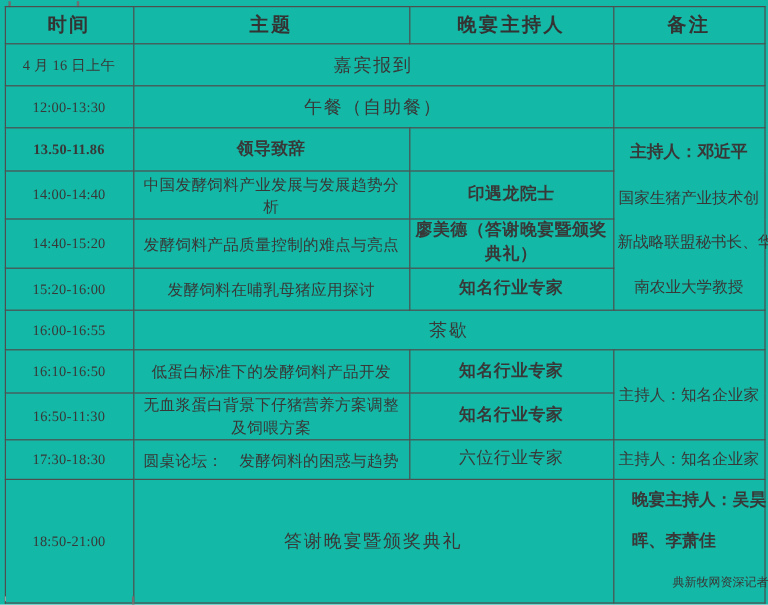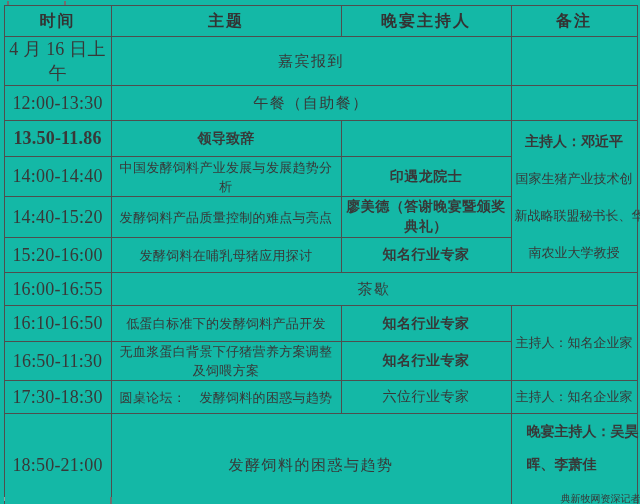--- a/index.html
+++ b/index.html
@@ -27,21 +27,21 @@
   }
   .c-time{width:107px}.c-topic{width:230px}.c-guest{width:170px}.c-note{width:126px}
 
   .rh-hdr{height:31px}
   .rh-r1{height:35px}.rh-r2{height:35px}.rh-r3{height:36px}
   .rh-r4{height:40px}.rh-r5{height:38px}.rh-r6{height:35px}
   .rh-r7{height:33px}.rh-r8{height:36px}.rh-r9{height:37px}
   .rh-r10{height:33px}.rh-r11{height:103px}
 
   th.hdr{font-size:16px;font-weight:bold;letter-spacing:2px;color:#333;}
-  .t-time{font-size:18px;letter-spacing:.2px;margin-left:44px;}
+  .t-time{font-size:12px;letter-spacing:.2px;margin-left:44px;}
   .t-event{font-size:15px;letter-spacing:1.5px;}
   .t-topic{font-size:13px;line-height:19px;letter-spacing:.3px;}
   .t-guest{font-size:14px;font-weight:bold;line-height:20px;padding:0 2px;letter-spacing:.5px;}
   .guest-reg{font-weight:normal;}
   .t-note{font-size:13px;padding:0 2px;letter-spacing:0;}
 
   .bold{font-weight:bold;}
   .b14{font-size:14px;margin-left:12px;}
   .small{font-size:10px;margin-left:46px;}
   .nb{white-space:nowrap;}
@@ -156,21 +156,21 @@
       <td class="t-time">17:30-18:30</td>
       <td class="t-topic va-top pt2">圆桌论坛：　发酵饲料的困惑与趋势</td>
       <td class="t-guest guest-reg">六位行业专家</td>
       <td class="t-note">
         <div class="nb">主持人：知名企业家</div>
       </td>
     </tr>
 
     <tr class="rh-r11">
       <td class="t-time va-top pt17">18:50-21:00</td>
-      <td class="t-event va-top pt17" colspan="2">发酵饲料的困惑与趋势</td>
+      <td class="t-event va-top pt17" colspan="2">答谢晚宴暨颁奖典礼</td>
       <td class="t-note note-banquet">
         <div class="nb bold b14">晚宴主持人：吴昊</div>
         <div class="nb"><span class="bold b14">晖、李萧佳</span><span class="small">（农财宝</span></div>
         <div class="nb small">典新牧网资深记者）</div>
       </td>
     </tr>
   </tbody>
     </table>
 
   <div class="stub bstub-left"></div>

